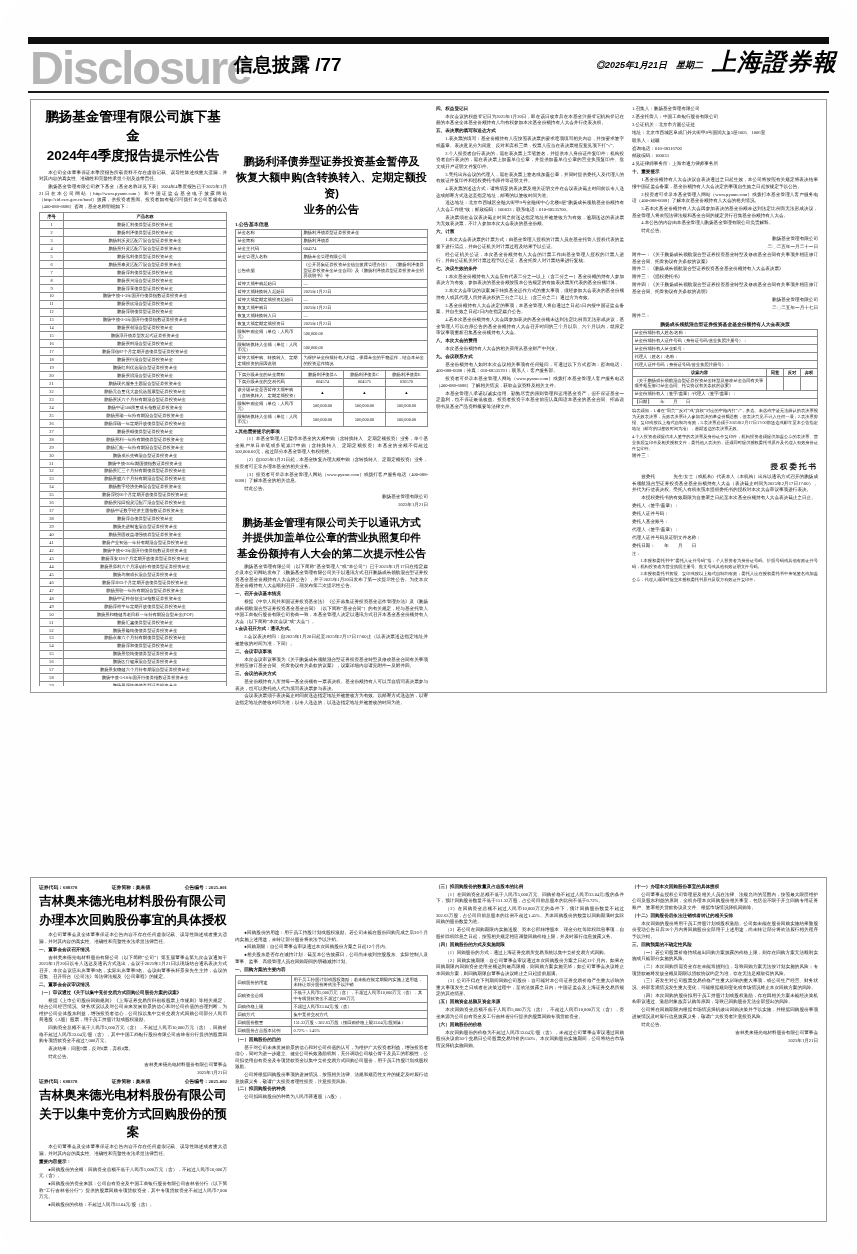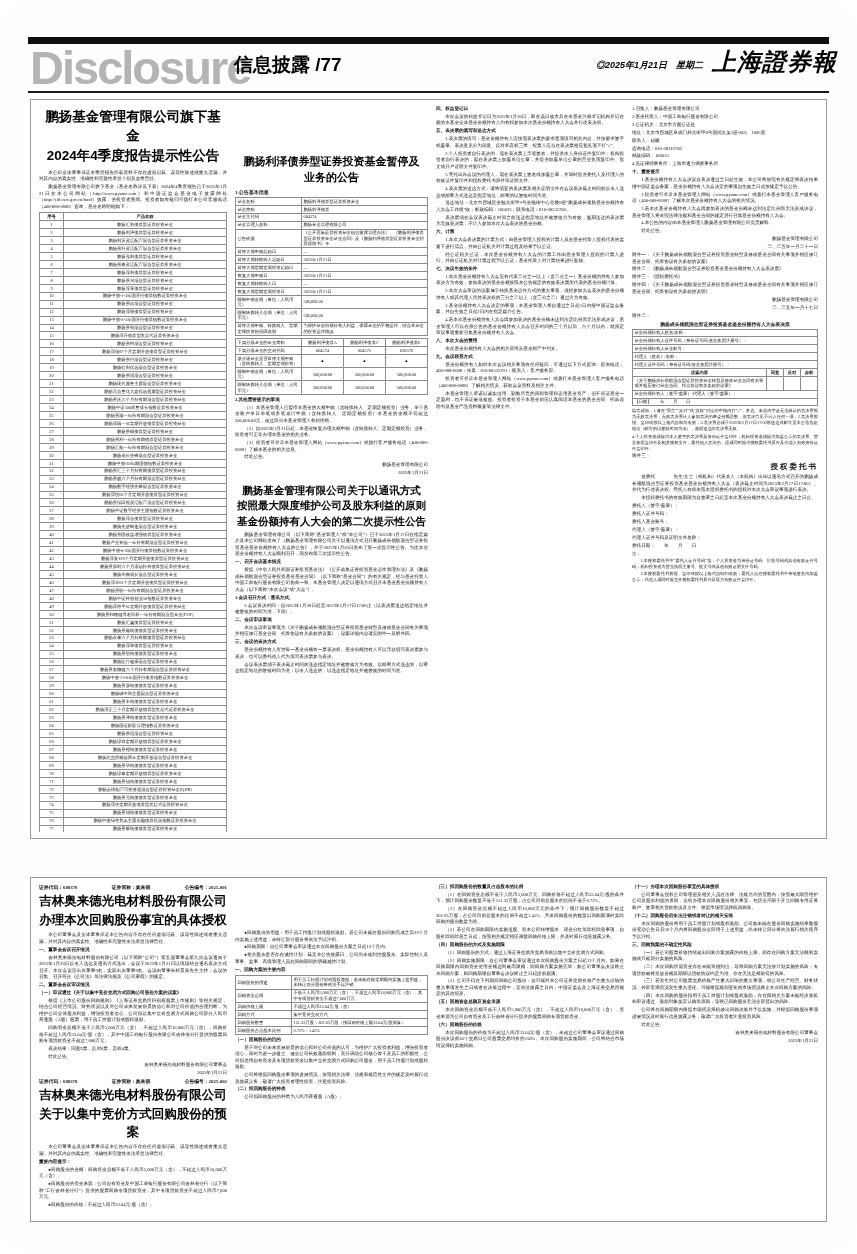--- a/index.html
+++ b/index.html
@@ -12,21 +12,21 @@
   .sectitle{position:absolute;left:234px;top:52px;font-family:"Liberation Sans",sans-serif;
             font-weight:bold;font-size:19px;color:#000;}
   .hdr-date{position:absolute;left:596px;top:59px;font-family:"Liberation Sans",sans-serif;
             font-weight:bold;font-size:9px;color:#000;font-style:italic;}
   .masthead{position:absolute;left:712px;top:46px;font-family:"DejaVu Serif",serif;
             font-weight:bold;font-size:24px;letter-spacing:1px;font-style:italic;color:#000;}
   .rule{position:absolute;left:28px;top:91px;width:801px;height:2px;background:#1a1a1a;}
   
   .box{position:absolute;border:1px solid #9a9a9a;box-sizing:border-box;
        display:flex;gap:8px;padding:6px 8px;background:#fff;}
-  .box-top{left:30px;top:99px;width:797px;height:740px;}
+  .box-top{left:30px;top:99px;width:797px;height:594px;}
   .box-bottom{left:30px;top:877px;width:797px;height:345px;}
   .col{overflow:hidden;height:100%;}
   .c1{width:188px;} .c2{width:193px;margin-top:46px;} .c3{width:188px;} .c4{flex:1;}
   
   .p{font-size:4.6px;line-height:1.42;text-align:justify;text-indent:2em;margin:0 0 1.4px;}
   .p.b{font-weight:bold;}
   .p.ni{text-indent:0;}
   .p.rt{text-align:right;text-indent:0;}
   .hl{font-family:"Liberation Sans",sans-serif;font-weight:bold;text-align:center;color:#000;}
   .hl1{font-size:13.5px;line-height:1.4;margin:2px 0 4px;}
@@ -401,20 +401,21 @@
               <td>80</td>
               <td>鹏扬货币市场基金</td>
             </tr>
           </tbody>
       </table>
 
     </div>
 
     <div class="col c2">
       <div class="hl hl2">鹏扬利泽债券型证券投资基金暂停及</div>
+      <div class="hl hl2" style="margin-top:-2px">恢复大额申购(含转换转入、定期定额投资)</div>
       <div class="hl hl2" style="margin-top:-2px">业务的公告</div>
       <div class="cap">1.公告基本信息</div>
       <table class="t t-info">
         <tbody>
             <tr>
               <td>基金名称</td>
               <td>鹏扬利泽债券型证券投资基金</td>
             </tr>
             <tr>
               <td>基金简称</td>
@@ -507,21 +508,21 @@
       <div>
           <div class="p b ni">2.其他需要提示的事项</div>
           <div class="p">（1）本基金管理人已暂停本基金的大额申购（含转换转入、定期定额投资）业务，单个基金账户单日单笔或多笔累计申购（含转换转入、定期定额投资）本基金的金额不得超过500,000.00元，超过部分本基金管理人有权拒绝。</div>
           <div class="p">（2）自2025年1月21日起，本基金恢复办理大额申购（含转换转入、定期定额投资）业务，投资者可正常办理本基金的相关业务。</div>
           <div class="p">（3）投资者可登录本基金管理人网站（www.pyamc.com）或拨打客户服务电话（400-088-6688）了解本基金的相关信息。</div>
           <div class="p">特此公告。</div>
           <div class="p rt">鹏扬基金管理有限公司</div>
           <div class="p rt">2025年1月21日</div>
         </div>
       <div class="hl hl3">鹏扬基金管理有限公司关于以通讯方式</div>
-      <div class="hl hl3" style="margin-top:-2px">按照最大限度维护公司及股东利益的原则</div>
+      <div class="hl hl3" style="margin-top:-2px">并提供加盖单位公章的营业执照复印件</div>
       <div class="hl hl3" style="margin-top:-2px">基金份额持有人大会的第二次提示性公告</div>
       <div>
           <div class="p">鹏扬基金管理有限公司（以下简称“基金管理人”或“本公司”）已于2025年1月17日在指定媒介及本公司网站发布了《鹏扬基金管理有限公司关于以通讯方式召开鹏扬成长领航混合型证券投资基金基金份额持有人大会的公告》，并于2025年1月20日发布了第一次提示性公告。为使本次基金份额持有人大会顺利召开，现发布第二次提示性公告。</div>
           <div class="p b ni">一、召开会议基本情况</div>
           <div class="p">根据《中华人民共和国证券投资基金法》《公开募集证券投资基金运作管理办法》及《鹏扬成长领航混合型证券投资基金基金合同》（以下简称“基金合同”）的有关规定，经与基金托管人中国工商银行股份有限公司协商一致，本基金管理人决定以通讯方式召开本基金基金份额持有人大会（以下简称“本次会议”或“大会”）。</div>
           <div class="p b ni">1.会议召开方式：通讯方式。</div>
           <div class="p">2.会议表决时间：自2025年1月20日起至2025年2月17日17:00止（以表决票送达指定地址并被签收的时间为准，下同）。</div>
           <div class="p b ni">二、会议审议事项</div>
           <div class="p">本次会议审议事项为《关于鹏扬成长领航混合型证券投资基金转型及修改基金合同有关事项并相应修订基金合同、托管协议有关条款的议案》，议案详细内容请见附件一及附件四。</div>
           <div class="p b ni">三、会议的表决方式</div>

